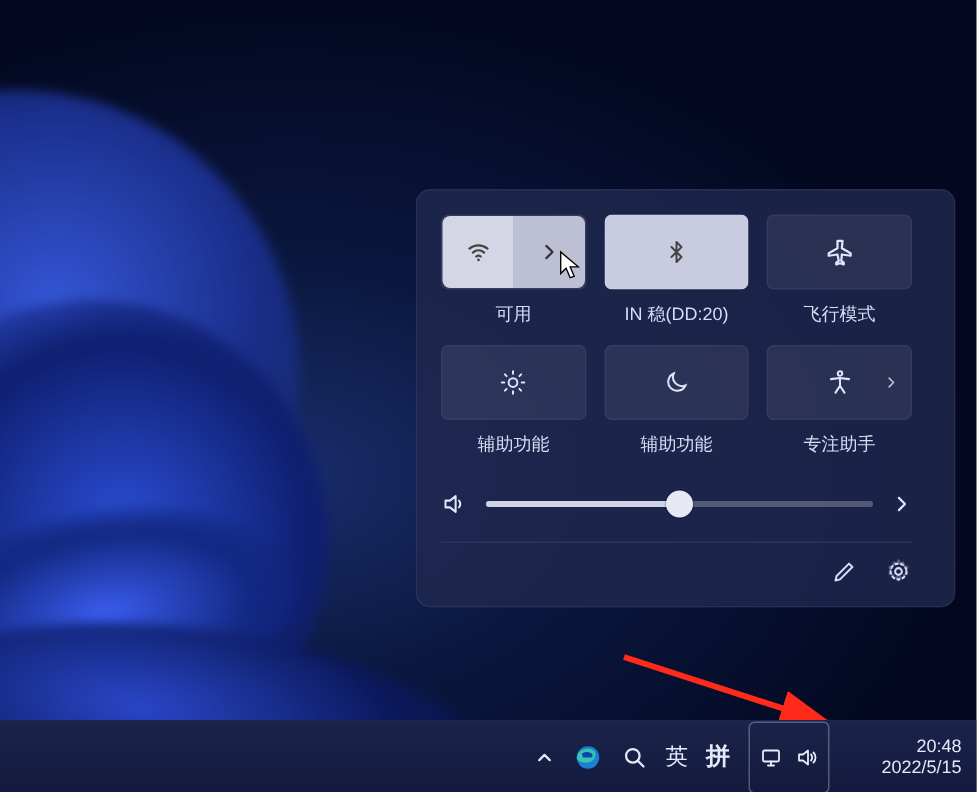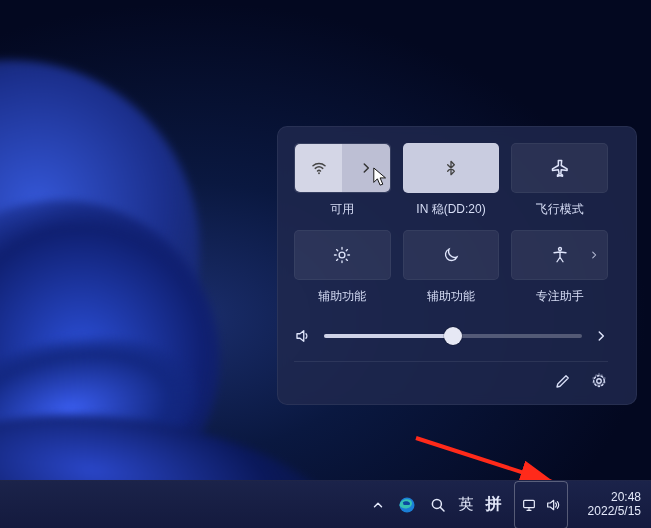--- a/index.html
+++ b/index.html
@@ -106,21 +106,21 @@
       border-top:1px solid rgba(255,255,255,0.05);
       display:flex; align-items:center; justify-content:flex-end;
       padding:0 10px 0 0;
       color:#e4e9fa;
     }
     .tray { display:flex; align-items:center; gap:12px; }
     .tray-item { display:flex; align-items:center; justify-content:center; height:48px; }
     .ime-text { font-size:15px; }
     .ime-bold { font-size:16px; font-weight:600; }
     .net-snd { display:flex; gap:8px; align-items:center; padding:4px 6px; border:1px solid rgba(255,255,255,0.28); border-radius:4px;}
-    .clock { display:flex; flex-direction:column; align-items:flex-end; line-height:1.15; font-size:12px; margin-left:8px;}
+    .clock { display:flex; flex-direction:column; align-items:flex-end; line-height:1.15; font-size:12px; margin-left:23px;}
 
     .ico { display:inline-flex; }
     svg { display:block; }
   </style>
 </head>
 <body>
 
 <div class="bloom1"></div>
 <div class="bloom2"></div>
 <div class="bloom3"></div>

